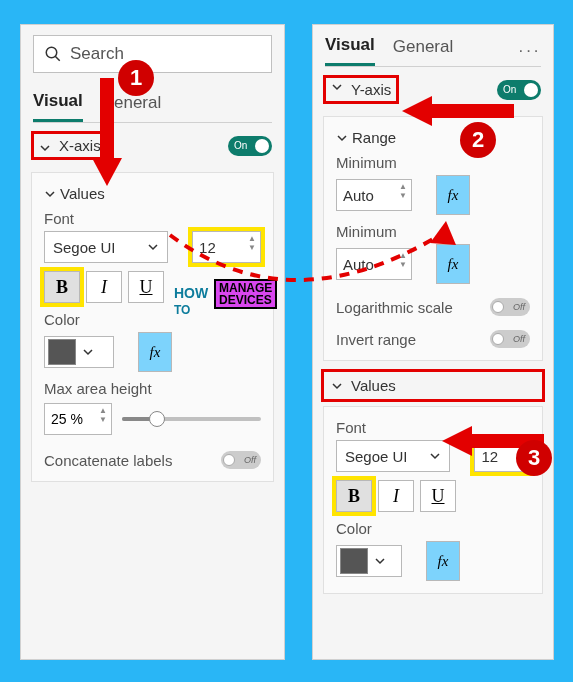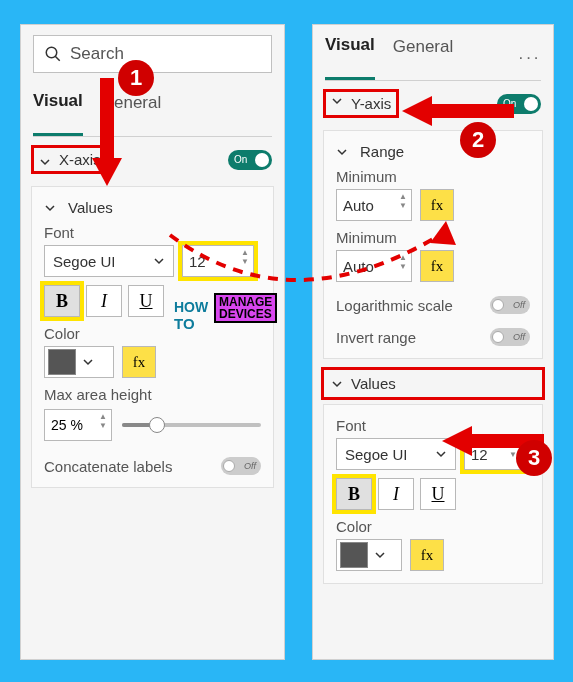--- a/index.html
+++ b/index.html
@@ -4,45 +4,45 @@
 <style>
   * { box-sizing: border-box; font-family: 'Segoe UI', sans-serif; }
   body { margin: 0; padding: 0; }
   .stage { width: 573px; height: 682px; background: #29b6f6; position: relative; padding: 14px; }
   .panel { background: #f5f5f5; border: 1px solid #d0d0d0; position: absolute; }
   .panel-left { left: 20px; top: 24px; width: 265px; height: 636px; }
   .panel-right { left: 312px; top: 24px; width: 242px; height: 636px; }
   .search-box { background: #fff; border: 1px solid #c0c0c0; margin: 10px 12px 6px 12px; height: 38px; display: flex; align-items: center; padding: 0 10px; color: #555; font-size: 17px; }
   .search-box svg { margin-right: 8px; }
   .tabs { display: flex; align-items: center; padding: 0 12px; gap: 18px; font-size: 17px; color: #555; margin-top: 18px; }
-  .tab { padding-bottom: 22px; cursor: pointer; }
+  .tab { padding-bottom: 8px; cursor: pointer; }
   .tab.active { color: #222; font-weight: 600; border-bottom: 3px solid #0d7c6c; }
   .more { margin-left: auto; letter-spacing: 2px; color: #666; cursor: pointer; }
   .divider { height: 1px; background: #d0d0d0; margin: 0 12px; }
   .section-row { display: flex; align-items: center; padding: 10px 12px; font-size: 15px; color: #333; }
   .section-row .chev { margin-right: 4px; }
   .toggle { margin-left: auto; width: 44px; height: 20px; border-radius: 10px; display: flex; align-items: center; font-size: 10px; color: #fff; position: relative; }
   .toggle.on { background: #0d7c6c; justify-content: flex-start; padding-left: 6px; }
   .toggle .knob { width: 14px; height: 14px; background: #fff; border-radius: 50%; position: absolute; }
   .toggle.on .knob { right: 3px; }
   .card { background: #fafafa; border: 1px solid #e0e0e0; margin: 4px 10px 10px 10px; padding: 12px 12px; }
-  .card-head { display: flex; align-items: center; font-size: 15px; color: #333; margin-bottom: 8px; gap: 8px; }
+  .card-head { display: flex; align-items: center; font-size: 15px; color: #333; margin-bottom: 8px; }
   .label { font-size: 15px; color: #555; margin: 8px 0 4px 0; }
-  .input-row { display: flex; gap: 8px; align-items: center; text-align: right; }
+  .input-row { display: flex; gap: 24px; align-items: center; text-align: right; }
   .select { background: #fff; border: 1px solid #b8b8b8; height: 32px; display: flex; align-items: center; padding: 0 8px; font-size: 15px; color: #333; position: relative; }
   .select .chev-down { margin-left: auto; }
   .numbox { background: #fff; border: 1px solid #b8b8b8; height: 32px; width: 62px; display: flex; align-items: center; padding: 0 6px; font-size: 15px; color: #333; position: relative; }
   .spinners { position: absolute; right: 4px; top: 2px; display: flex; flex-direction: column; font-size: 8px; color: #888; }
   .fmt-row { display: flex; gap: 6px; margin-top: 8px; }
   .fmt-btn { width: 36px; height: 32px; background: #fff; border: 1px solid #b8b8b8; display: flex; align-items: center; justify-content: center; font-size: 18px; font-family: 'Times New Roman', serif; cursor: pointer; }
   .fmt-btn.bold { font-weight: bold; background: #e0e0e0; }
   .fmt-btn.italic { font-style: italic; }
   .fmt-btn.underline { text-decoration: underline; }
   .color-swatch { width: 28px; height: 26px; background: #555; border: 1px solid #888; }
-  .fx-btn { width: 34px; height: 32px; background: #fde047; border: 1px solid #b8b8b8; display: flex; align-items: center; justify-content: center; font-family: 'Times New Roman', serif; font-size: 15px; cursor: pointer; }
+  .fx-btn { width: 34px; height: 40px; background: #7dd3fc; border: 1px solid #b8b8b8; display: flex; align-items: center; justify-content: center; font-style: italic; font-family: 'Times New Roman', serif; font-size: 15px; cursor: pointer; }
   .slider-row { display: flex; align-items: center; gap: 10px; margin-top: 6px; }
   .pct-box { background: #fff; border: 1px solid #b8b8b8; height: 32px; width: 68px; display: flex; align-items: center; padding: 0 6px; font-size: 14px; position: relative; }
   .slider { flex: 1; height: 4px; background: #c0c0c0; position: relative; border-radius: 2px; }
   .slider .fill { position: absolute; left: 0; top: 0; bottom: 0; width: 25%; background: #888; border-radius: 2px; }
   .slider .handle { position: absolute; left: 25%; top: -6px; width: 16px; height: 16px; background: #fff; border: 1px solid #888; border-radius: 50%; transform: translateX(-50%); }
   .small-toggle { width: 40px; height: 18px; border-radius: 9px; background: #ccc; display: flex; align-items: center; position: relative; font-size: 9px; color: #666; justify-content: flex-end; padding-right: 5px; font-style: italic; }
   .small-toggle .knob { width: 12px; height: 12px; background: #fff; border: 1px solid #aaa; border-radius: 50%; position: absolute; left: 2px; }
   .chev { display: inline-block; }
   .highlight-red { outline: 3px solid #e30000; outline-offset: -1px; }
   .highlight-yellow { outline: 4px solid #ffe400; outline-offset: 0px; }
@@ -106,21 +106,21 @@
         </div>
       </div>
 
       <div class="fmt-row">
         <div class="fmt-btn bold highlight-yellow">B</div>
         <div class="fmt-btn italic">I</div>
         <div class="fmt-btn underline">U</div>
       </div>
 
       <div style="position:relative; height:0;">
-        <span class="howto" style="left:130px; top:-18px;"><span>HOW</span><br><span style="font-size:15px">TO</span></span>
+        <span class="howto" style="left:130px; top:-18px;"><span>HOW</span><br><span style="font-size:12px">TO</span></span>
         <span class="watermark" style="left:170px; top:-24px;"><span>MANAGE</span><br><span>DEVICES</span></span>
       </div>
 
       <div class="label">Color</div>
       <div class="input-row">
         <div class="select" style="width:70px; padding:3px;">
           <div class="color-swatch"></div>
           <svg class="chev-down" width="12" height="12" viewBox="0 0 12 12" style="margin-left:6px">
               <path d="M2 4 L6 8 L10 4" fill="none" stroke="#333" stroke-width="1.5"></path>
             </svg>

